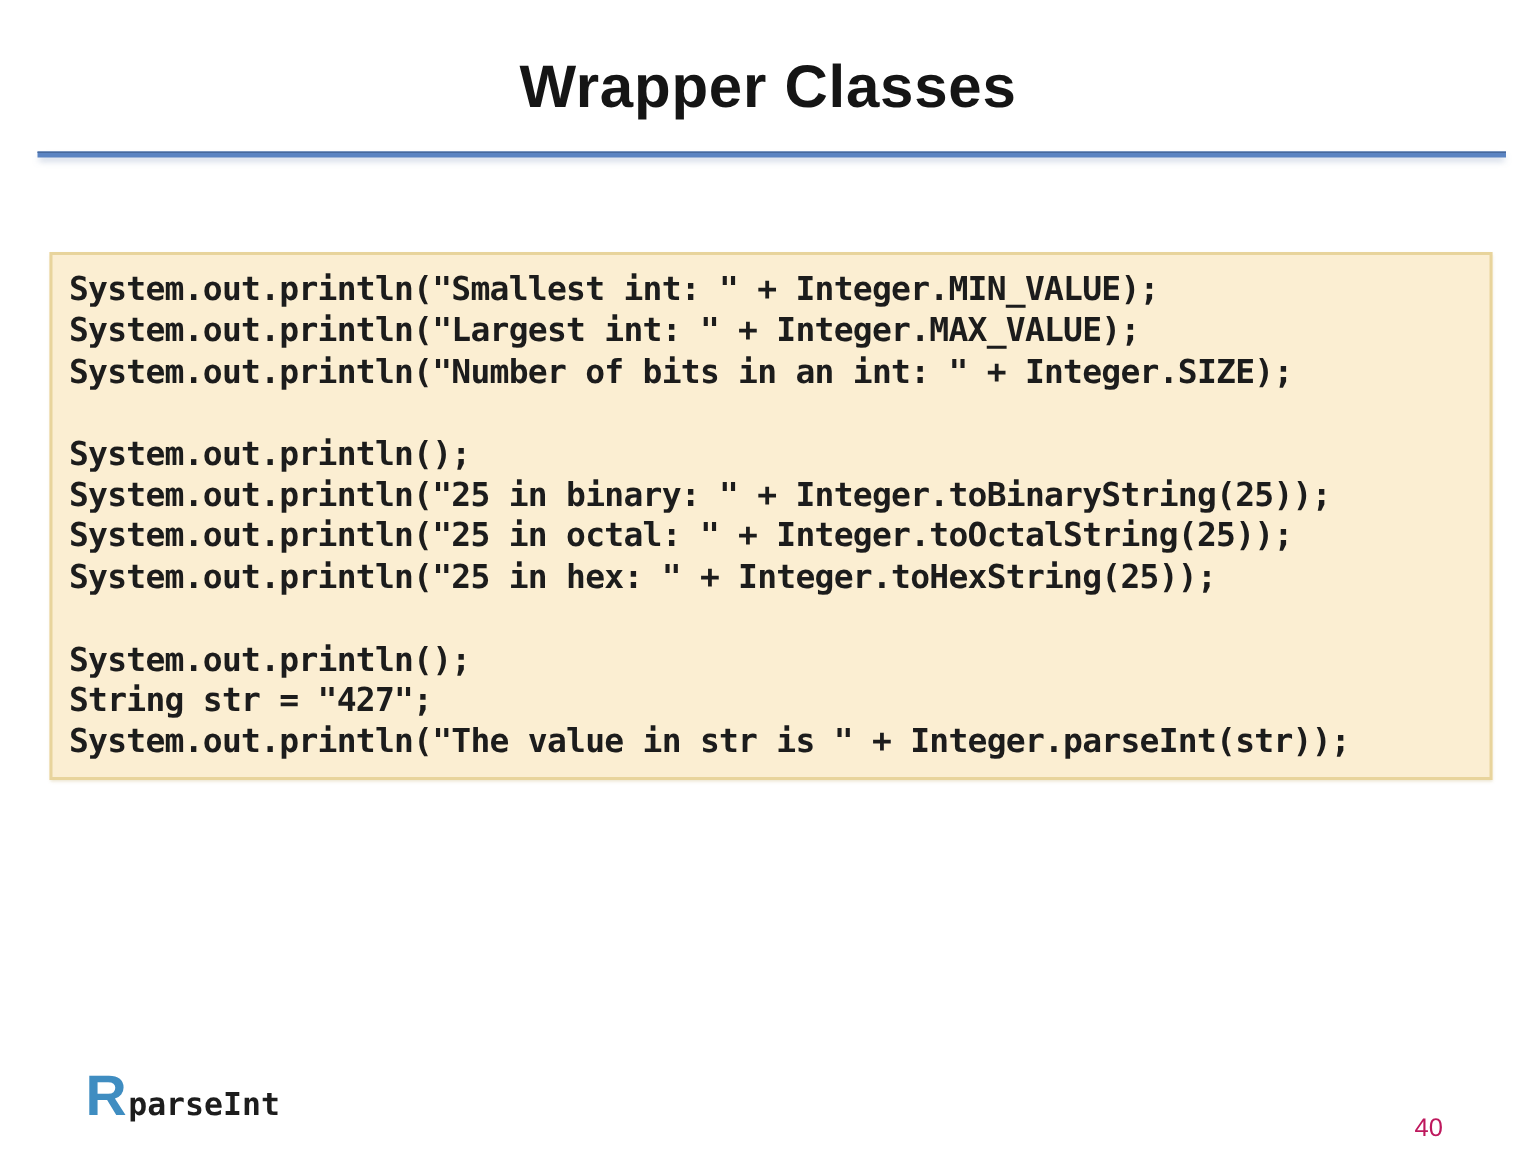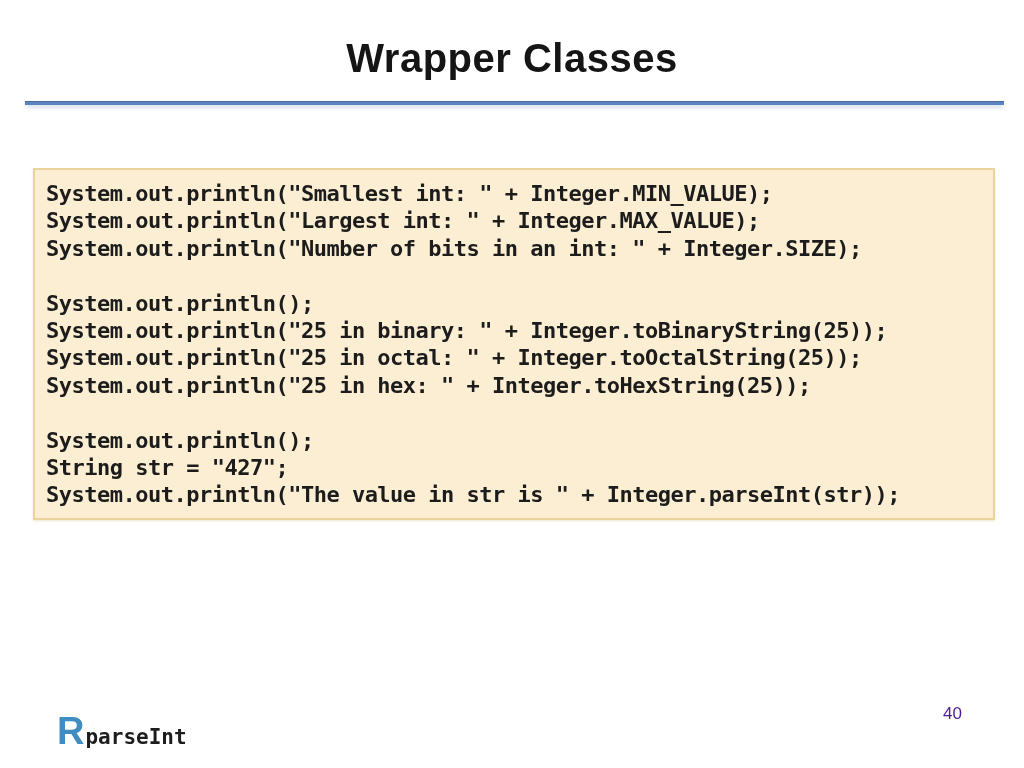--- a/index.html
+++ b/index.html
@@ -77,25 +77,25 @@
   .logo-rest {
     font-family: "DejaVu Sans Mono", monospace;
     font-size: 21px;
     font-weight: 600;
     color: #1d1d1d;
     letter-spacing: 0px;
     margin-left: 1px;
   }
   .pagenum {
     position: absolute;
-    top: 704px;
+    top: 742px;
     right: 62px;
     font-family: "Liberation Sans", sans-serif;
     font-size: 17px;
-    color: #4c1d95;
+    color: #be185d;
   }
 </style>
 </head>
 <body>
 
 <div class="slide">
 
   <h1 class="title">Wrapper Classes</h1>
 
   <div class="rule"></div>

